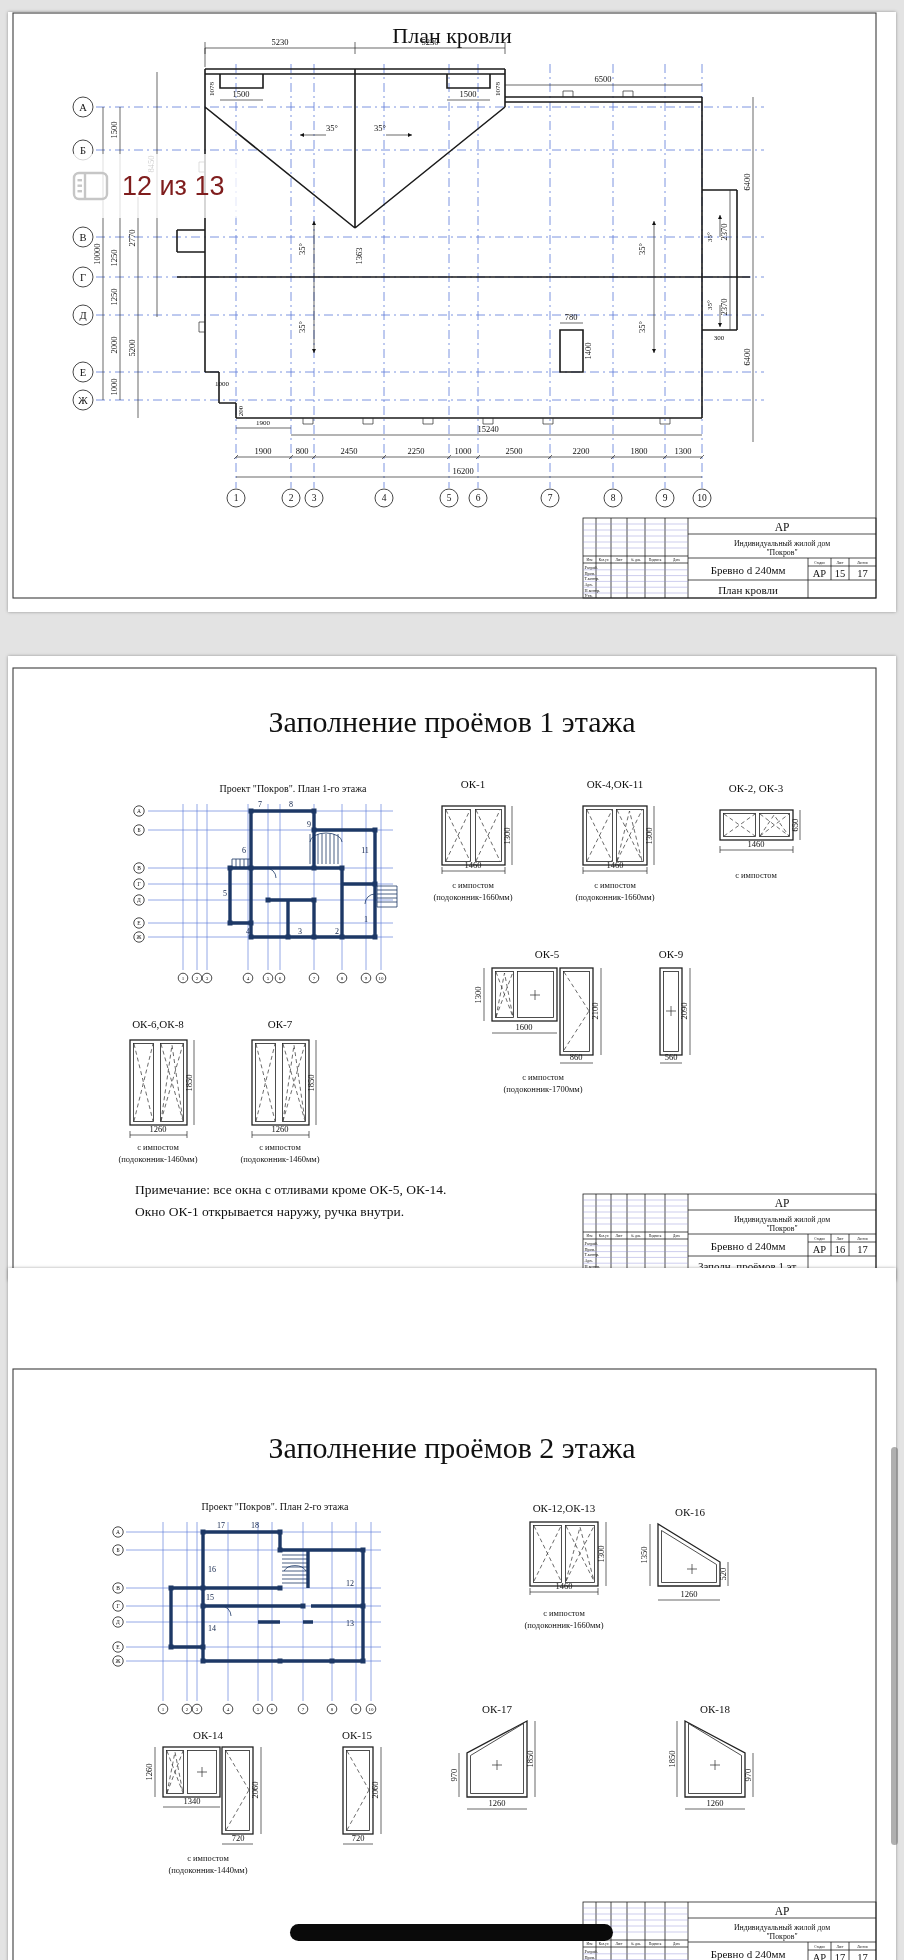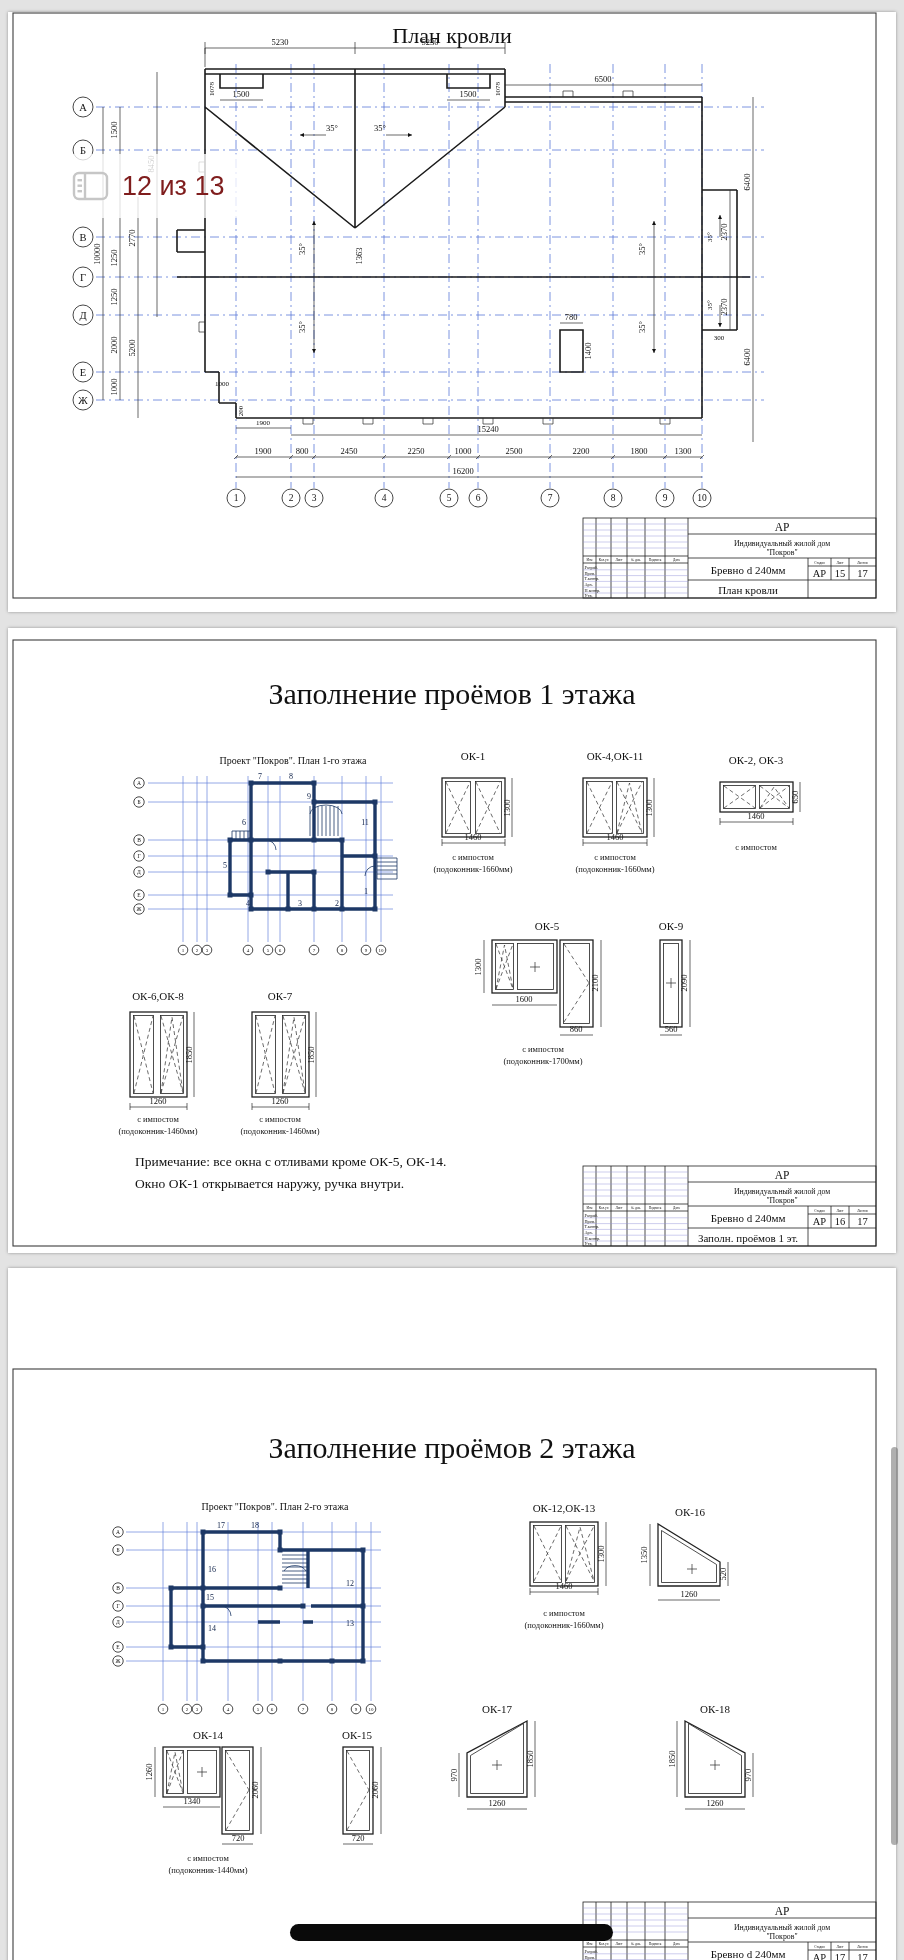--- a/index.html
+++ b/index.html
@@ -1,20 +1,20 @@
 <!DOCTYPE html>
 <html><head>
 <meta charset="utf-8">
 <style>
   *{margin:0;padding:0;box-sizing:border-box}
   html,body{width:904px;height:1960px;overflow:hidden}
   body{background:#e3e3e3;font-family:"Liberation Serif","DejaVu Serif",serif;position:relative}
   .page{position:absolute;left:8px;width:888px;background:#fff;box-shadow:0 0 3px rgba(0,0,0,.35)}
   #page1{top:12px;height:600px}
-  #page2{top:628px;height:625px}
+  #page2{top:656px;height:625px}
   #page3{top:1268px;height:805px}
   .sheet-svg{display:block;width:100%;height:100%}
   
   .frame{stroke:#3c3c3c;stroke-width:1.1;fill:none}
   .k{stroke:#1b1b1b;stroke-width:1.6;fill:none}
   .k2{stroke:#2a2a2a;stroke-width:.7;fill:none}
   .bl{stroke:#5b7ad8;stroke-width:.65;fill:none}
   .bld{stroke:#5b7ad8;stroke-width:.8;fill:none;stroke-dasharray:9 4 2 4}
   .w{stroke:#1d3866;stroke-width:3.4;fill:none}
   .j{fill:#1d3866;stroke:none}

